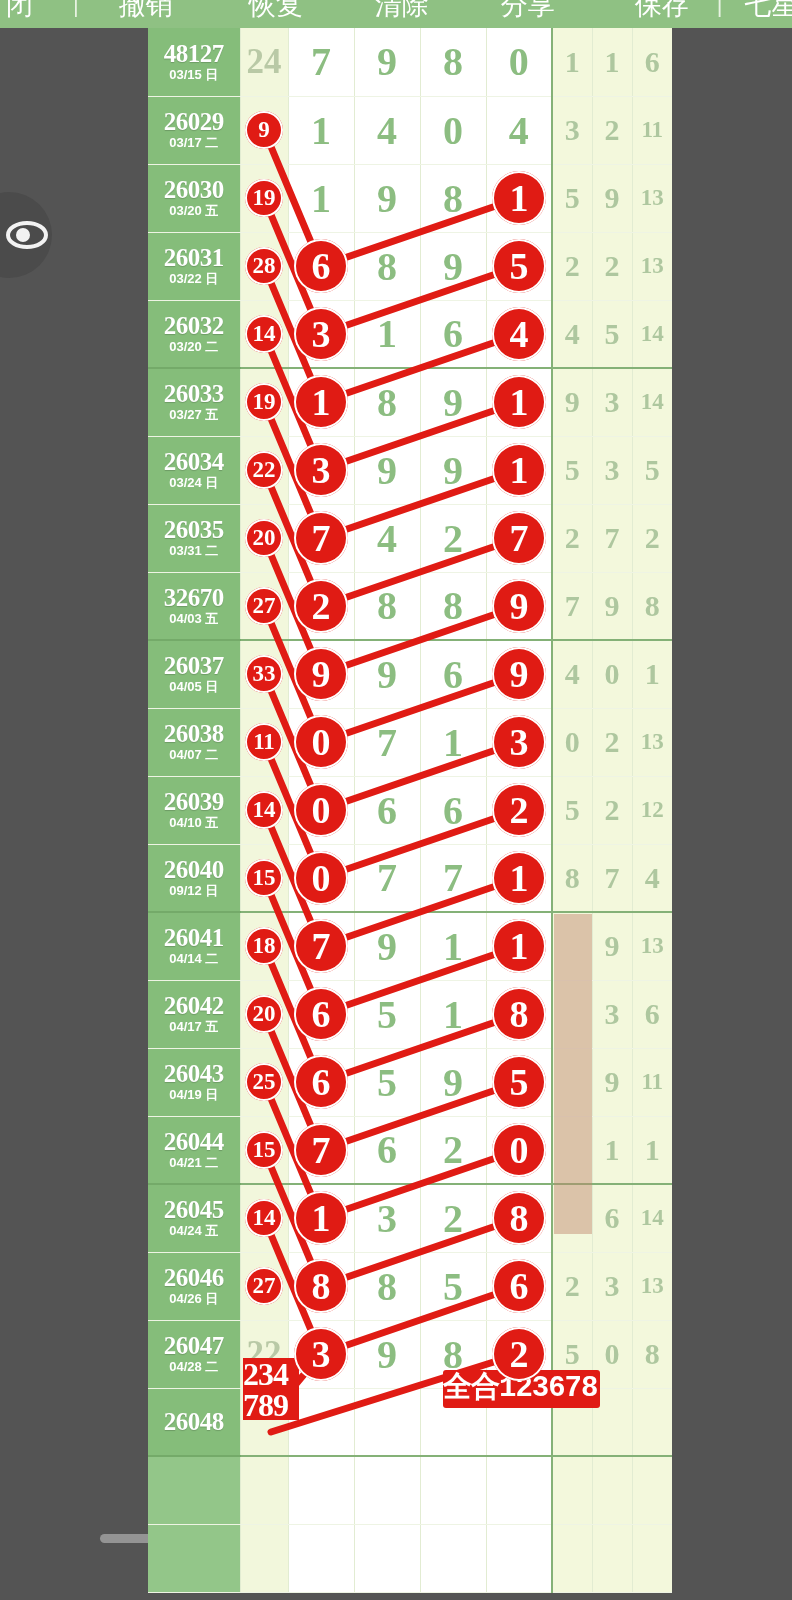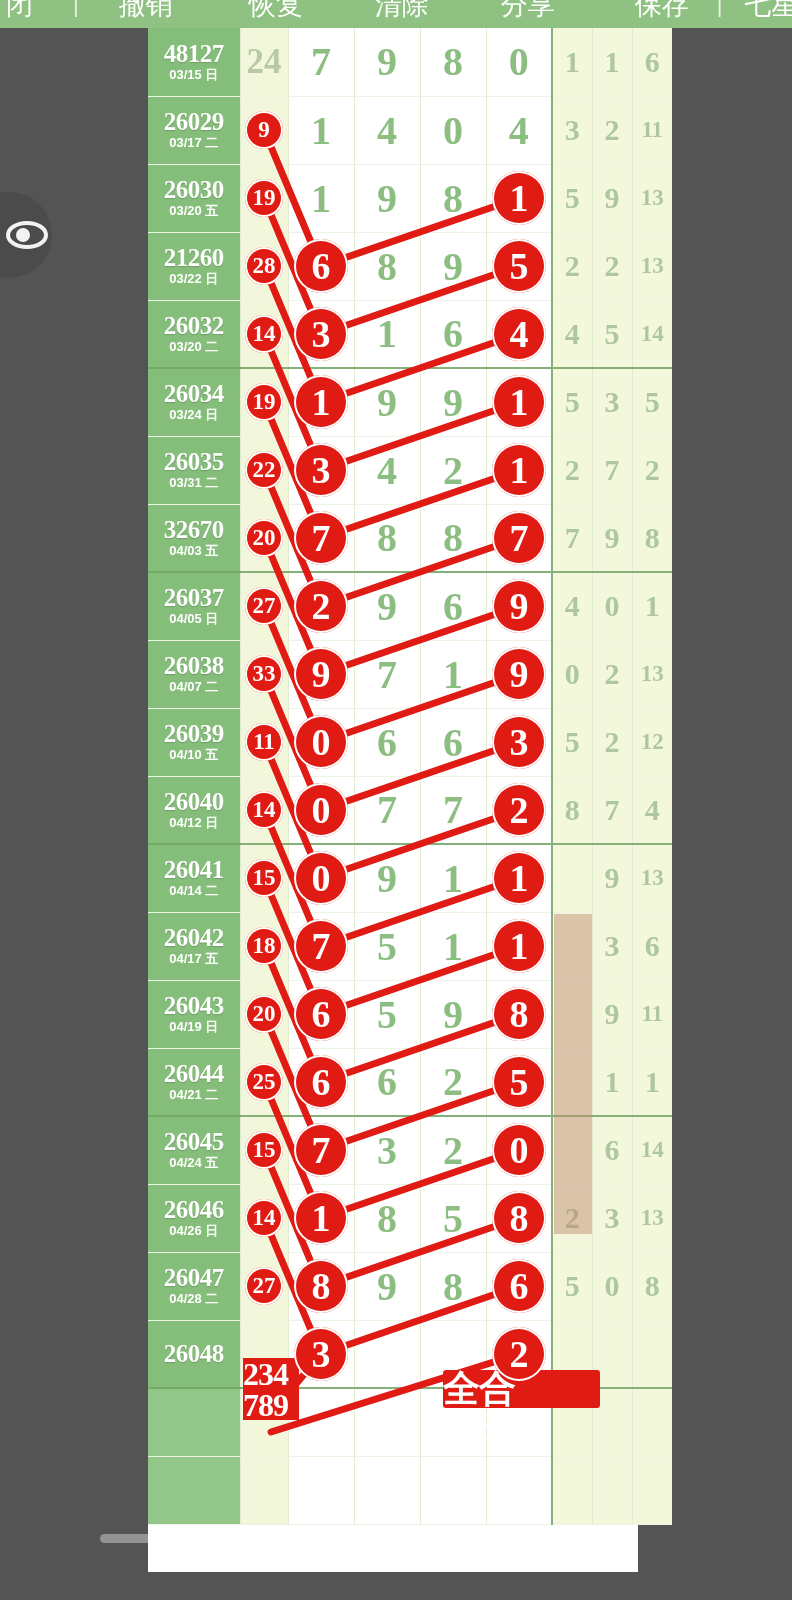--- a/index.html
+++ b/index.html
@@ -142,22 +142,23 @@
     font-weight:bold;
     text-align:left;
   }
   #pred-234789{
     left:95px; top:1330px; width:56px; height:62px;
     font-size:32px; line-height:31px; padding-top:1px;
     letter-spacing:-1px;
   }
   #pred-quanhe{
     left:295px; top:1342px; width:157px; height:38px;
-    font-size:37px; line-height:38px; border-radius:3px;
+    font-size:29px; line-height:38px; border-radius:3px;
     letter-spacing:-1px;
+    font-family:Liberation Mono, monospace;
   }
   #scrollbar{
     position:absolute; left:100px; top:1534px;
     width:360px; height:9px; border-radius:5px;
     background:rgba(200,200,200,.55);
   }
 </style>
 </head>
 <body>
 
@@ -240,21 +241,21 @@
           <td class="dg">1</td>
           <td class="dg">9</td>
           <td class="dg">8</td>
           <td class="dg last"></td>
           <td class="rt">5</td>
           <td class="rt">9</td>
           <td class="rt small lastcol">13</td>
         </tr>
         <tr>
           <td class="id">
-            <div class="no">21260</div>
+            <div class="no">26031</div>
             <div class="dt">03/22 日</div>
           </td>
           <td class="sum"></td>
           <td class="dg"></td>
           <td class="dg">8</td>
           <td class="dg">9</td>
           <td class="dg last"></td>
           <td class="rt">2</td>
           <td class="rt">2</td>
           <td class="rt small lastcol">13</td>
@@ -268,20 +269,34 @@
           <td class="dg"></td>
           <td class="dg">1</td>
           <td class="dg">6</td>
           <td class="dg last"></td>
           <td class="rt">4</td>
           <td class="rt">5</td>
           <td class="rt small lastcol">14</td>
         </tr>
         <tr>
           <td class="id">
+            <div class="no">26033</div>
+            <div class="dt">03/27 五</div>
+          </td>
+          <td class="sum"></td>
+          <td class="dg"></td>
+          <td class="dg">8</td>
+          <td class="dg">9</td>
+          <td class="dg last"></td>
+          <td class="rt">9</td>
+          <td class="rt">3</td>
+          <td class="rt small lastcol">14</td>
+        </tr>
+        <tr>
+          <td class="id">
             <div class="no">26034</div>
             <div class="dt">03/24 日</div>
           </td>
           <td class="sum"></td>
           <td class="dg"></td>
           <td class="dg">9</td>
           <td class="dg">9</td>
           <td class="dg last"></td>
           <td class="rt">5</td>
           <td class="rt">3</td>
@@ -353,21 +368,21 @@
           <td class="dg">6</td>
           <td class="dg">6</td>
           <td class="dg last"></td>
           <td class="rt">5</td>
           <td class="rt">2</td>
           <td class="rt small lastcol">12</td>
         </tr>
         <tr class="grp">
           <td class="id">
             <div class="no">26040</div>
-            <div class="dt">04/12 日</div>
+            <div class="dt">09/12 日</div>
           </td>
           <td class="sum"></td>
           <td class="dg"></td>
           <td class="dg">7</td>
           <td class="dg">7</td>
           <td class="dg last"></td>
           <td class="rt">8</td>
           <td class="rt">7</td>
           <td class="rt lastcol">4</td>
         </tr>

